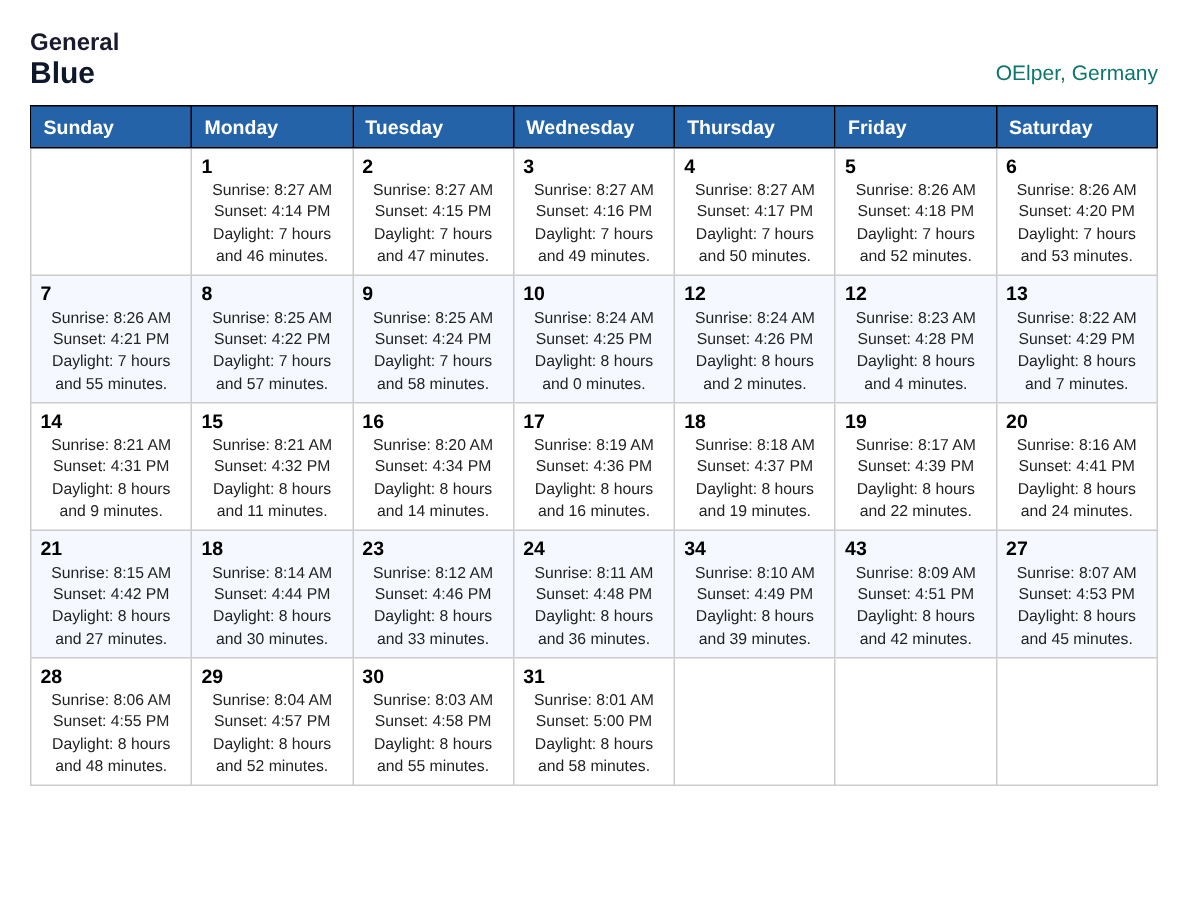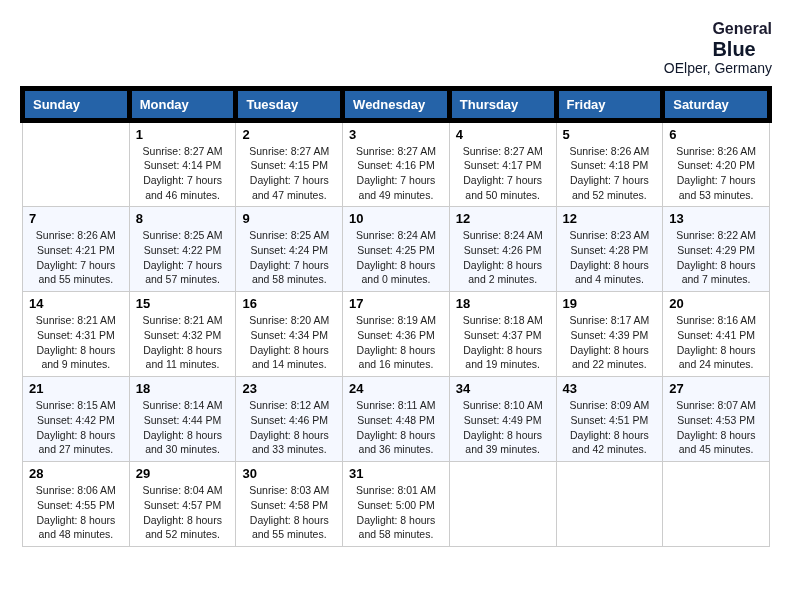--- a/index.html
+++ b/index.html
@@ -6,53 +6,53 @@
     body {
       font-family: Arial, sans-serif;
       background: #fff;
       width: 792px;
       min-height: 612px;
       padding: 20px;
     }
     .header {
       display: flex;
       justify-content: space-between;
-      align-items: flex-end;
+      align-items: flex-start;
       margin-bottom: 10px;
-      flex-direction: column;
     }
     .logo {
       display: flex;
       align-items: center;
     }
     .title-area {
       text-align: right;
     }
     .month-title {
       font-size: 32px;
       font-weight: bold;
       color: #1a1a2e;
     }
     .location {
       font-size: 14px;
-      color: #0f172a;
+      color: #0f766e;
+      margin-top: 20px;
     }
     table {
       width: 100%;
       border-collapse: collapse;
       font-size: 11px;
     }
     thead tr th {
       background-color: #2563a8;
       color: #fff;
       padding: 6px 8px;
       text-align: left;
       font-size: 13px;
       font-weight: bold;
-      border: 5px solid #000000;
+      border: 1px solid #000000;
     }
     tbody tr td {
       border: 1px solid #ccc;
       padding: 4px 6px;
       vertical-align: top;
       min-height: 80px;
       height: 85px;
       width: 14.28%;
     }
     .day-num {

